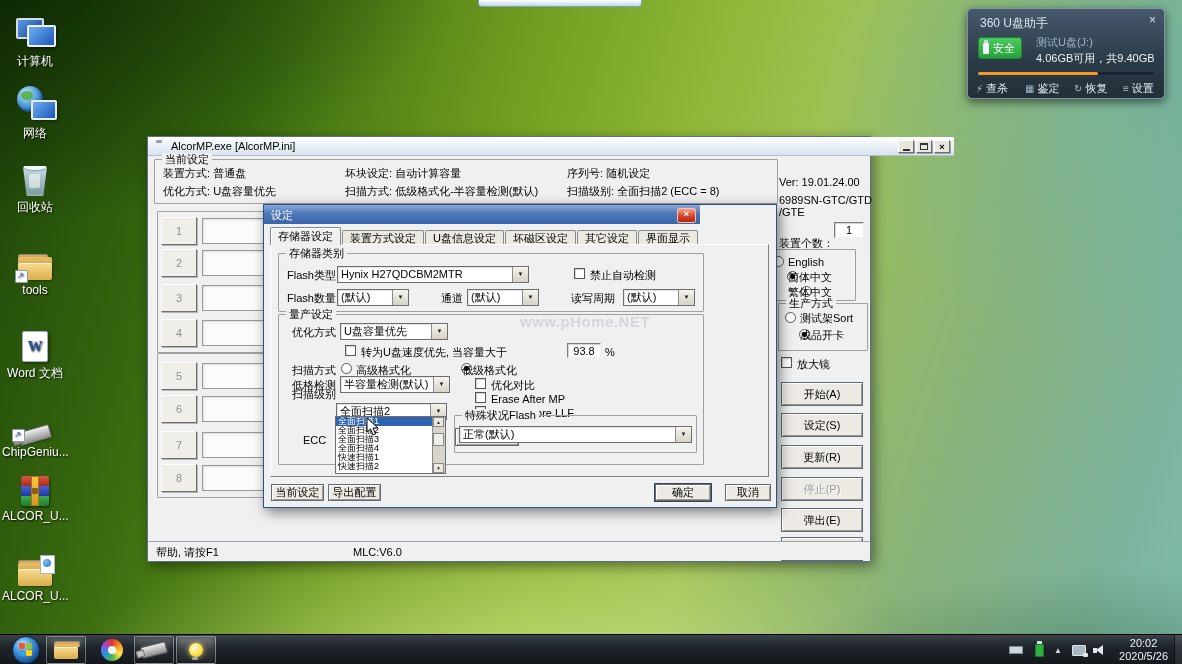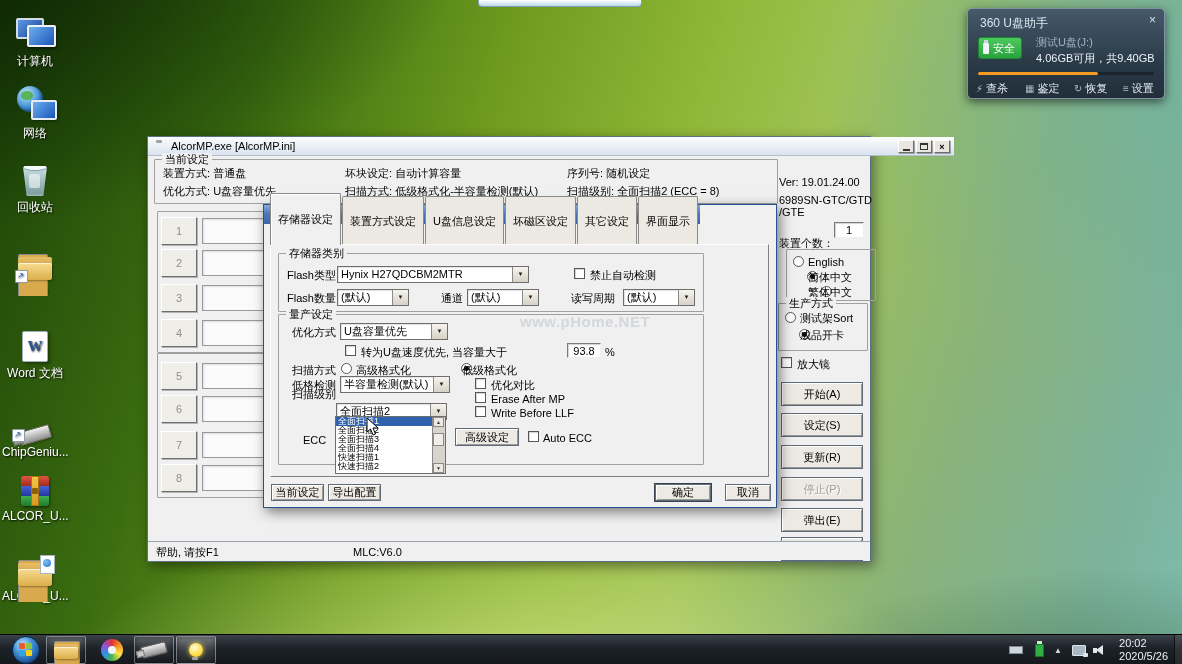--- a/index.html
+++ b/index.html
@@ -107,21 +107,21 @@
   .capx{font-size:9px;font-weight:bold;line-height:10px}
 
   
   #settings-dialog{left:263px;top:204px;width:512px;height:302px;background:#f0f0f0;border:1px solid #28518e;
     box-shadow:3px 4px 12px rgba(0,0,0,.5);z-index:20;box-sizing:content-box}
   #dlg-titlebar{left:0;top:0;width:436px;height:19px;background:linear-gradient(#8aaad8 0%,#4f78b8 45%,#3a64a8 100%);
     color:#fff;box-sizing:border-box}
   #dlg-close{right:4px;top:3px;width:17px;height:13px;background:linear-gradient(#f6a08c,#d4442a 55%,#b02a12);
     border:1px solid #f0c4b4;border-radius:2px;color:#fff;font-size:9px;font-weight:bold;text-align:center;line-height:11px}
   .tabs{position:absolute;left:6px;top:22px;display:flex;align-items:flex-end;height:18px}
-  .tab{padding:17px 7px;font-size:11px;background:#ece9e2;border:1px solid #898989;border-bottom:none;
+  .tab{padding:0 7px;font-size:11px;background:#ece9e2;border:1px solid #898989;border-bottom:none;
     border-radius:2px 2px 0 0;margin-right:1px;height:14px;line-height:14px}
   .tab.active{background:#f0f0f0;height:17px;line-height:16px;position:relative;z-index:2;
     box-shadow:inset 1px 1px 0 #fff}
   #tabpage{left:6px;top:39px;width:499px;height:233px;background:#f0f0f0;border:1px solid #808080;
     border-top-color:#fff;border-left-color:#fff;box-sizing:border-box}
 
   
   #scan-list{left:71px;top:211px;width:111px;height:58px;background:#fff;border:1px solid #6e6e6e;z-index:30;box-sizing:border-box}
   .sl-item{height:9px;font-size:9px;line-height:9px;padding-left:2px;white-space:nowrap;overflow:hidden}
   .sl-item.hl{background:#2f62ad;color:#fff}
@@ -168,21 +168,21 @@
   .kbd{width:14px;height:8px;background:#cfd6dd;border-radius:1px;box-shadow:inset 0 0 0 1px #7c8894}
   .gusb{width:9px;height:13px;background:#2fae42;border-radius:2px;box-shadow:inset 0 0 0 1px #1a7a2a;position:relative}
   .gusb:before{content:"";position:absolute;left:2px;top:-3px;width:5px;height:3px;background:#cfe6d2}
   .trayarrow{color:#cfd6dc;font-size:8px}
   .net{width:12px;height:9px;border:1px solid #dfe6ec;background:#aab8c4;border-radius:1px;position:relative}
   .net:after{content:"";position:absolute;right:-3px;bottom:-2px;width:5px;height:4px;background:#dfe6ec;border-radius:1px}
   .spk{position:relative;width:14px;height:12px}
   .spk .box{position:absolute;left:0;top:4px;width:4px;height:5px;background:#dfe6ec}
   .spk .cone{position:absolute;left:3px;top:1px;width:0;height:0;border-top:5px solid transparent;
     border-bottom:5px solid transparent;border-right:7px solid #dfe6ec}
-  #clock{position:absolute;right:14px;top:2px;text-align:left;color:#eaf0f6;font-size:11px;line-height:13px}
+  #clock{position:absolute;right:14px;top:2px;text-align:center;color:#eaf0f6;font-size:11px;line-height:13px}
   #show-desktop{position:absolute;right:0;top:0;width:7px;height:30px;background:rgba(255,255,255,.08);
     border-left:1px solid rgba(0,0,0,.7)}
 </style>
 </head>
 <body>
 
 <div id="wallpaper" class="abs"></div>
 <div id="hidden-tab" class="abs"></div>
 
 <div class="dicon" style="top:12px">
@@ -306,21 +306,21 @@
     <div class="abs pbtn" style="left:3px;top:8px;width:36px;height:28px">5</div>
     <div class="abs pbar" style="left:44px;top:9px;width:560px;height:26px"></div>
     <div class="abs pbtn" style="left:3px;top:41px;width:36px;height:28px">6</div>
     <div class="abs pbar" style="left:44px;top:42px;width:560px;height:26px"></div>
     <div class="abs pbtn" style="left:3px;top:77px;width:36px;height:28px">7</div>
     <div class="abs pbar" style="left:44px;top:78px;width:560px;height:26px"></div>
     <div class="abs pbtn" style="left:3px;top:110px;width:36px;height:28px">8</div>
     <div class="abs pbar" style="left:44px;top:111px;width:560px;height:26px"></div>
   </div>
 
-  <div class="grp" style="left:638px;top:112px;width:88px;height:50px">
+  <div class="grp" style="left:618px;top:112px;width:88px;height:50px">
     <span class="abs radio" style="left:6px;top:6px"></span>
     <span class="abs lab" style="left:21px;top:6px">English</span>
     <span class="abs radio on" style="left:6px;top:21px"></span>
     <span class="abs lab" style="left:21px;top:21px">简体中文</span>
     <span class="abs radio" style="left:6px;top:36px"></span>
     <span class="abs lab" style="left:21px;top:36px">繁体中文</span>
   </div>
 
   <div class="grp" style="left:630px;top:166px;width:88px;height:46px">
     <span class="lg">生产方式</span>
@@ -415,20 +415,27 @@
     <span class="abs lab" style="left:212px;top:92px">Write Before LLF</span>
     <span class="abs lab" style="left:13px;top:73px">扫描级别</span>
     <div class="abs combo" style="left:57px;top:88px;width:111px">
       <span class="cval">全面扫描2</span>
         <span class="cbtn">▼</span>
     </div>
     <span class="abs lab" style="left:24px;top:119px">ECC</span>
     <div class="abs btn" style="left:176px;top:113px;width:64px;height:18px">高级设定</div>
     <span class="abs cb" style="left:249px;top:116px"></span>
     <span class="abs lab" style="left:264px;top:117px">Auto ECC</span>
+    <div class="grp" style="left:175px;top:100px;width:241px;height:36px">
+      <span class="lg">特殊状况Flash</span>
+      <div class="abs combo" style="left:4px;top:10px;width:233px">
+        <span class="cval">正常(默认)</span>
+          <span class="cbtn">▼</span>
+      </div>
+    </div>
   </div>
 
   <div id="scan-list" class="abs">
     <div class="sl-item hl" style="width:97px">全面扫描1</div>
     <div class="sl-item" style="width:97px">全面扫描2</div>
     <div class="sl-item" style="width:97px">全面扫描3</div>
     <div class="sl-item" style="width:97px">全面扫描4</div>
     <div class="sl-item" style="width:97px">快速扫描1</div>
     <div class="sl-item" style="width:97px">快速扫描2</div>
     <div id="sl-scroll">

